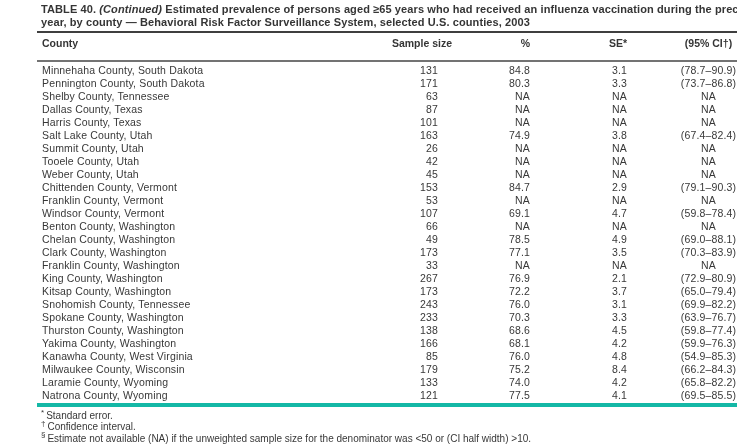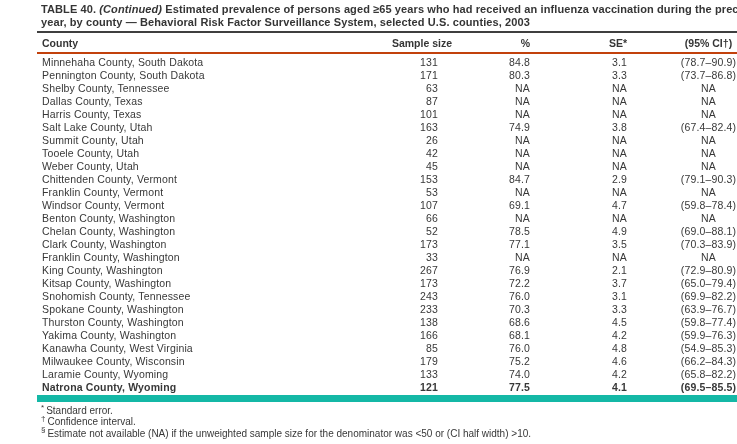--- a/index.html
+++ b/index.html
@@ -25,36 +25,36 @@
   table.data-table {
     width:737px;
     border-collapse:collapse;
     table-layout:fixed;
   }
   th {
     font-size:10.5px;
     font-weight:bold;
     height:16px;
     vertical-align:bottom;
-    padding:0 0 3px 0;
+    padding:0 0 11px 0;
     border-top:2px solid #3f3f3f;
-    border-bottom:2px solid #c2410c;
+    border-bottom:2px solid #737373;
     color:#353535;
     white-space:nowrap;
   }
   td {
     font-size:10.5px;
     line-height:13px;
     padding:0;
     vertical-align:top;
     letter-spacing:0.15px;
     white-space:nowrap;
   }
   tbody tr:first-child td { padding-top:2px; }
-  tbody tr:last-child td { border-bottom:7px solid #14b8a6; padding-bottom:1px;font-weight:bold; }
+  tbody tr:last-child td { border-bottom:4px solid #14b8a6; padding-bottom:1px; }
 
   th.county, td.county { text-align:left; padding-left:5px; }
   th.sample { text-align:center; }
   td.sample { text-align:right; padding-right:24px; }
   th.pct, td.pct { text-align:right; }
   th.se, td.se { text-align:right; }
   th.ci, td.ci { text-align:center; padding-left:16px; }
 
   .footnotes {
     padding:3px 4px 0 4px;
@@ -180,21 +180,21 @@
   </tr>
         <tr>
     <td class="county">Benton County, Washington</td>
     <td class="sample">66</td>
     <td class="pct">NA</td>
     <td class="se">NA</td>
     <td class="ci">NA</td>
   </tr>
         <tr>
     <td class="county">Chelan County, Washington</td>
-    <td class="sample">52</td>
+    <td class="sample">49</td>
     <td class="pct">78.5</td>
     <td class="se">4.9</td>
     <td class="ci">(69.0–88.1)</td>
   </tr>
         <tr>
     <td class="county">Clark County, Washington</td>
     <td class="sample">173</td>
     <td class="pct">77.1</td>
     <td class="se">3.5</td>
     <td class="ci">(70.3–83.9)</td>
@@ -252,21 +252,21 @@
     <td class="county">Kanawha County, West Virginia</td>
     <td class="sample">85</td>
     <td class="pct">76.0</td>
     <td class="se">4.8</td>
     <td class="ci">(54.9–85.3)</td>
   </tr>
         <tr>
     <td class="county">Milwaukee County, Wisconsin</td>
     <td class="sample">179</td>
     <td class="pct">75.2</td>
-    <td class="se">4.6</td>
+    <td class="se">8.4</td>
     <td class="ci">(66.2–84.3)</td>
   </tr>
         <tr>
     <td class="county">Laramie County, Wyoming</td>
     <td class="sample">133</td>
     <td class="pct">74.0</td>
     <td class="se">4.2</td>
     <td class="ci">(65.8–82.2)</td>
   </tr>
         <tr>

